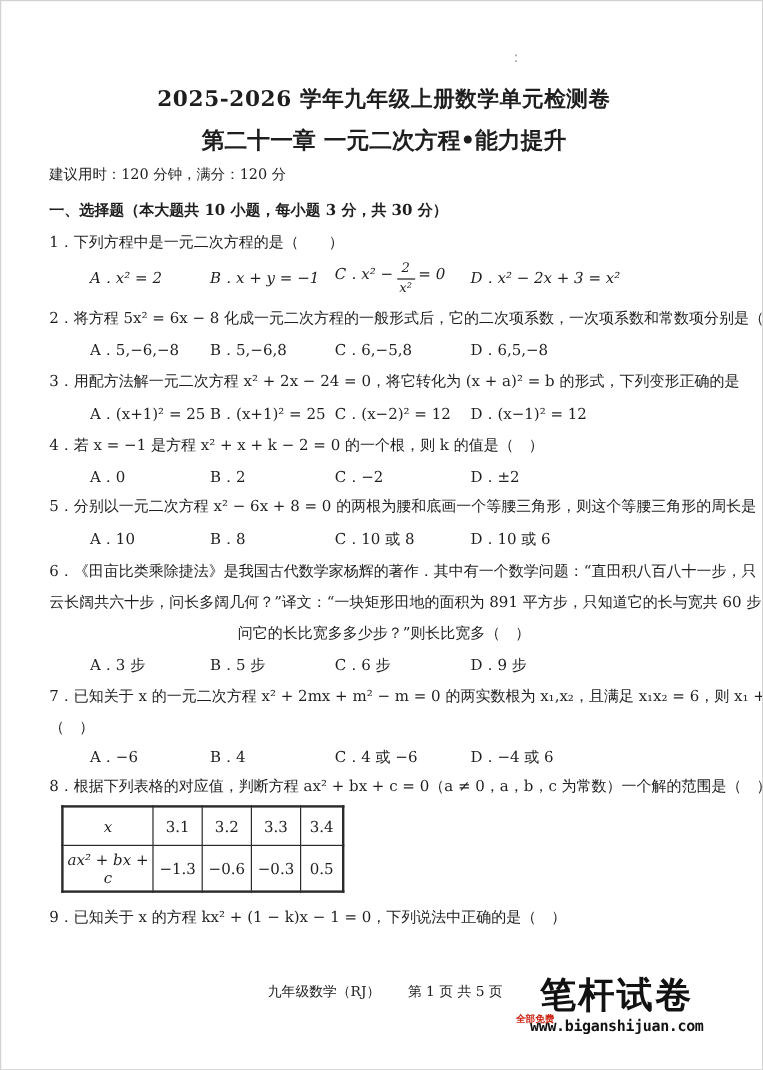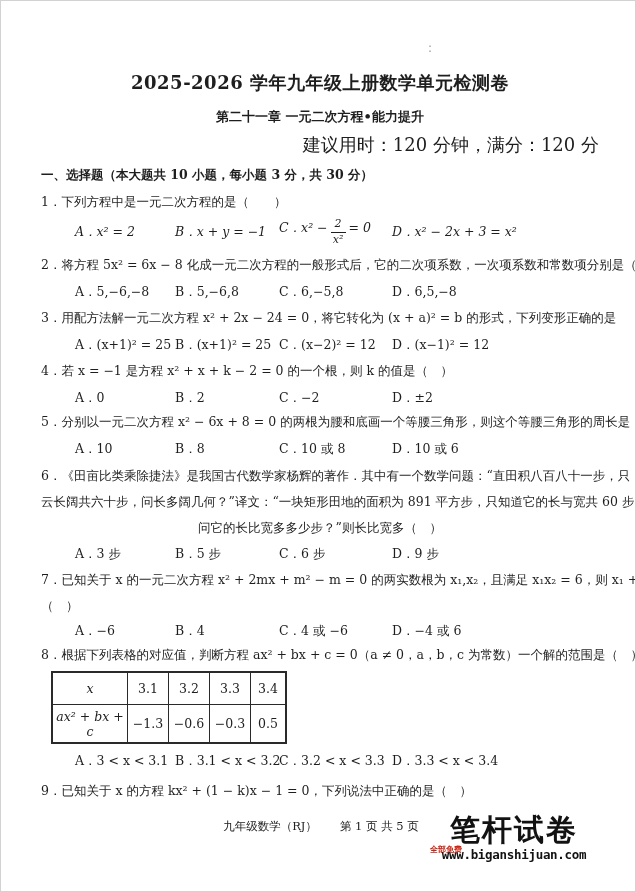--- a/index.html
+++ b/index.html
@@ -7,22 +7,22 @@
     position:relative; width:636px; height:892px; box-sizing:border-box;
     background:#ffffff; border:1px solid #d2d2d2; overflow:hidden;
     font-family:"DejaVu Serif","Liberation Serif",serif; color:#1e1e1e;
   }
   .corner-mark {
     position:absolute; left:427px; top:40px; font-size:12px; color:#9a9a9a;
     font-family:"DejaVu Sans","Liberation Sans",sans-serif;
   }
   .content { padding:0 36px 0 40px;margin-top:28px; }
   .title { margin-top:70px; text-align:center; font-size:18px; font-weight:bold; letter-spacing:.5px; line-height:24px; }
-  .subtitle { margin-top:12px; text-align:center; font-size:13px; font-weight:bold; line-height:20px; }
-  .timing { margin-top:10px; text-align:right; font-size:18px; line-height:16px; }
+  .subtitle { margin-top:12px; text-align:center; font-size:19px; font-weight:bold; line-height:20px; }
+  .timing { margin-top:10px; text-align:left; font-size:12px; line-height:16px; }
   .section-heading { margin-top:13px; font-size:12.5px; font-weight:bold; line-height:18px; }
   .stem { margin-top:8px; font-size:12.5px; line-height:20px; white-space:nowrap; }
   .stem.tight { margin-top:6px; }
   .stem.vtight { margin-top:4px; }
   .opts {
     display:grid; grid-template-columns:100px 104px 113px auto;
     padding-left:34px; margin-top:7px; font-size:12.5px; line-height:20px;
     align-items:center;
   }
   .opts .opt { white-space:nowrap; }
@@ -146,26 +146,20 @@
       </tr>
       <tr>
         <td>ax² + bx + c</td>
         <td class="num">−1.3</td>
         <td class="num">−0.6</td>
         <td class="num">−0.3</td>
         <td class="num-last">0.5</td>
       </tr>
     </tbody>
       </table>
-    <div class="opts">
-      <span class="opt">A．3 &lt; x &lt; 3.1</span>
-      <span class="opt">B．3.1 &lt; x &lt; 3.2</span>
-      <span class="opt">C．3.2 &lt; x &lt; 3.3</span>
-      <span class="opt">D．3.3 &lt; x &lt; 3.4</span>
-    </div>
 
     <div class="stem" style="margin-top:10px;">9．已知关于 x 的方程 kx² + (1 − k)x − 1 = 0，下列说法中正确的是（　）</div>
   </div>
 
   <div class="page-info">九年级数学（RJ）　　第 1 页 共 5 页</div>
   <div class="watermark">
     <div class="wm-title">笔杆试卷</div>
     <div class="wm-tag">全部免费</div>
     <div class="wm-url">www.biganshijuan.com</div>
   </div>

